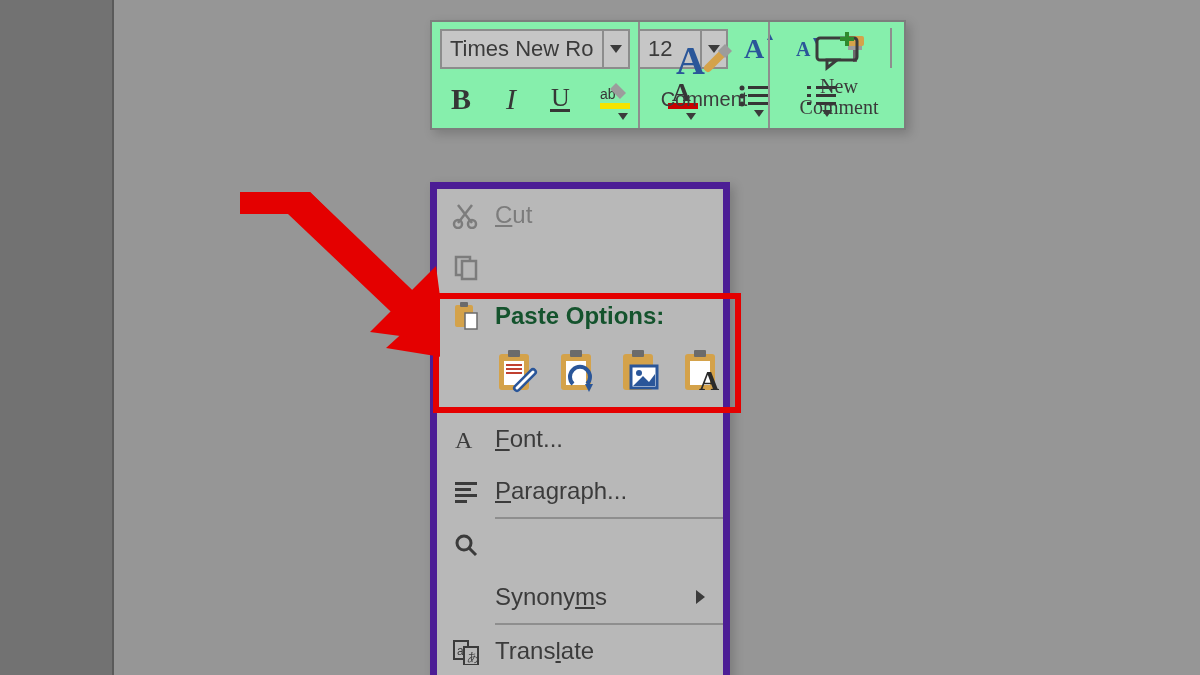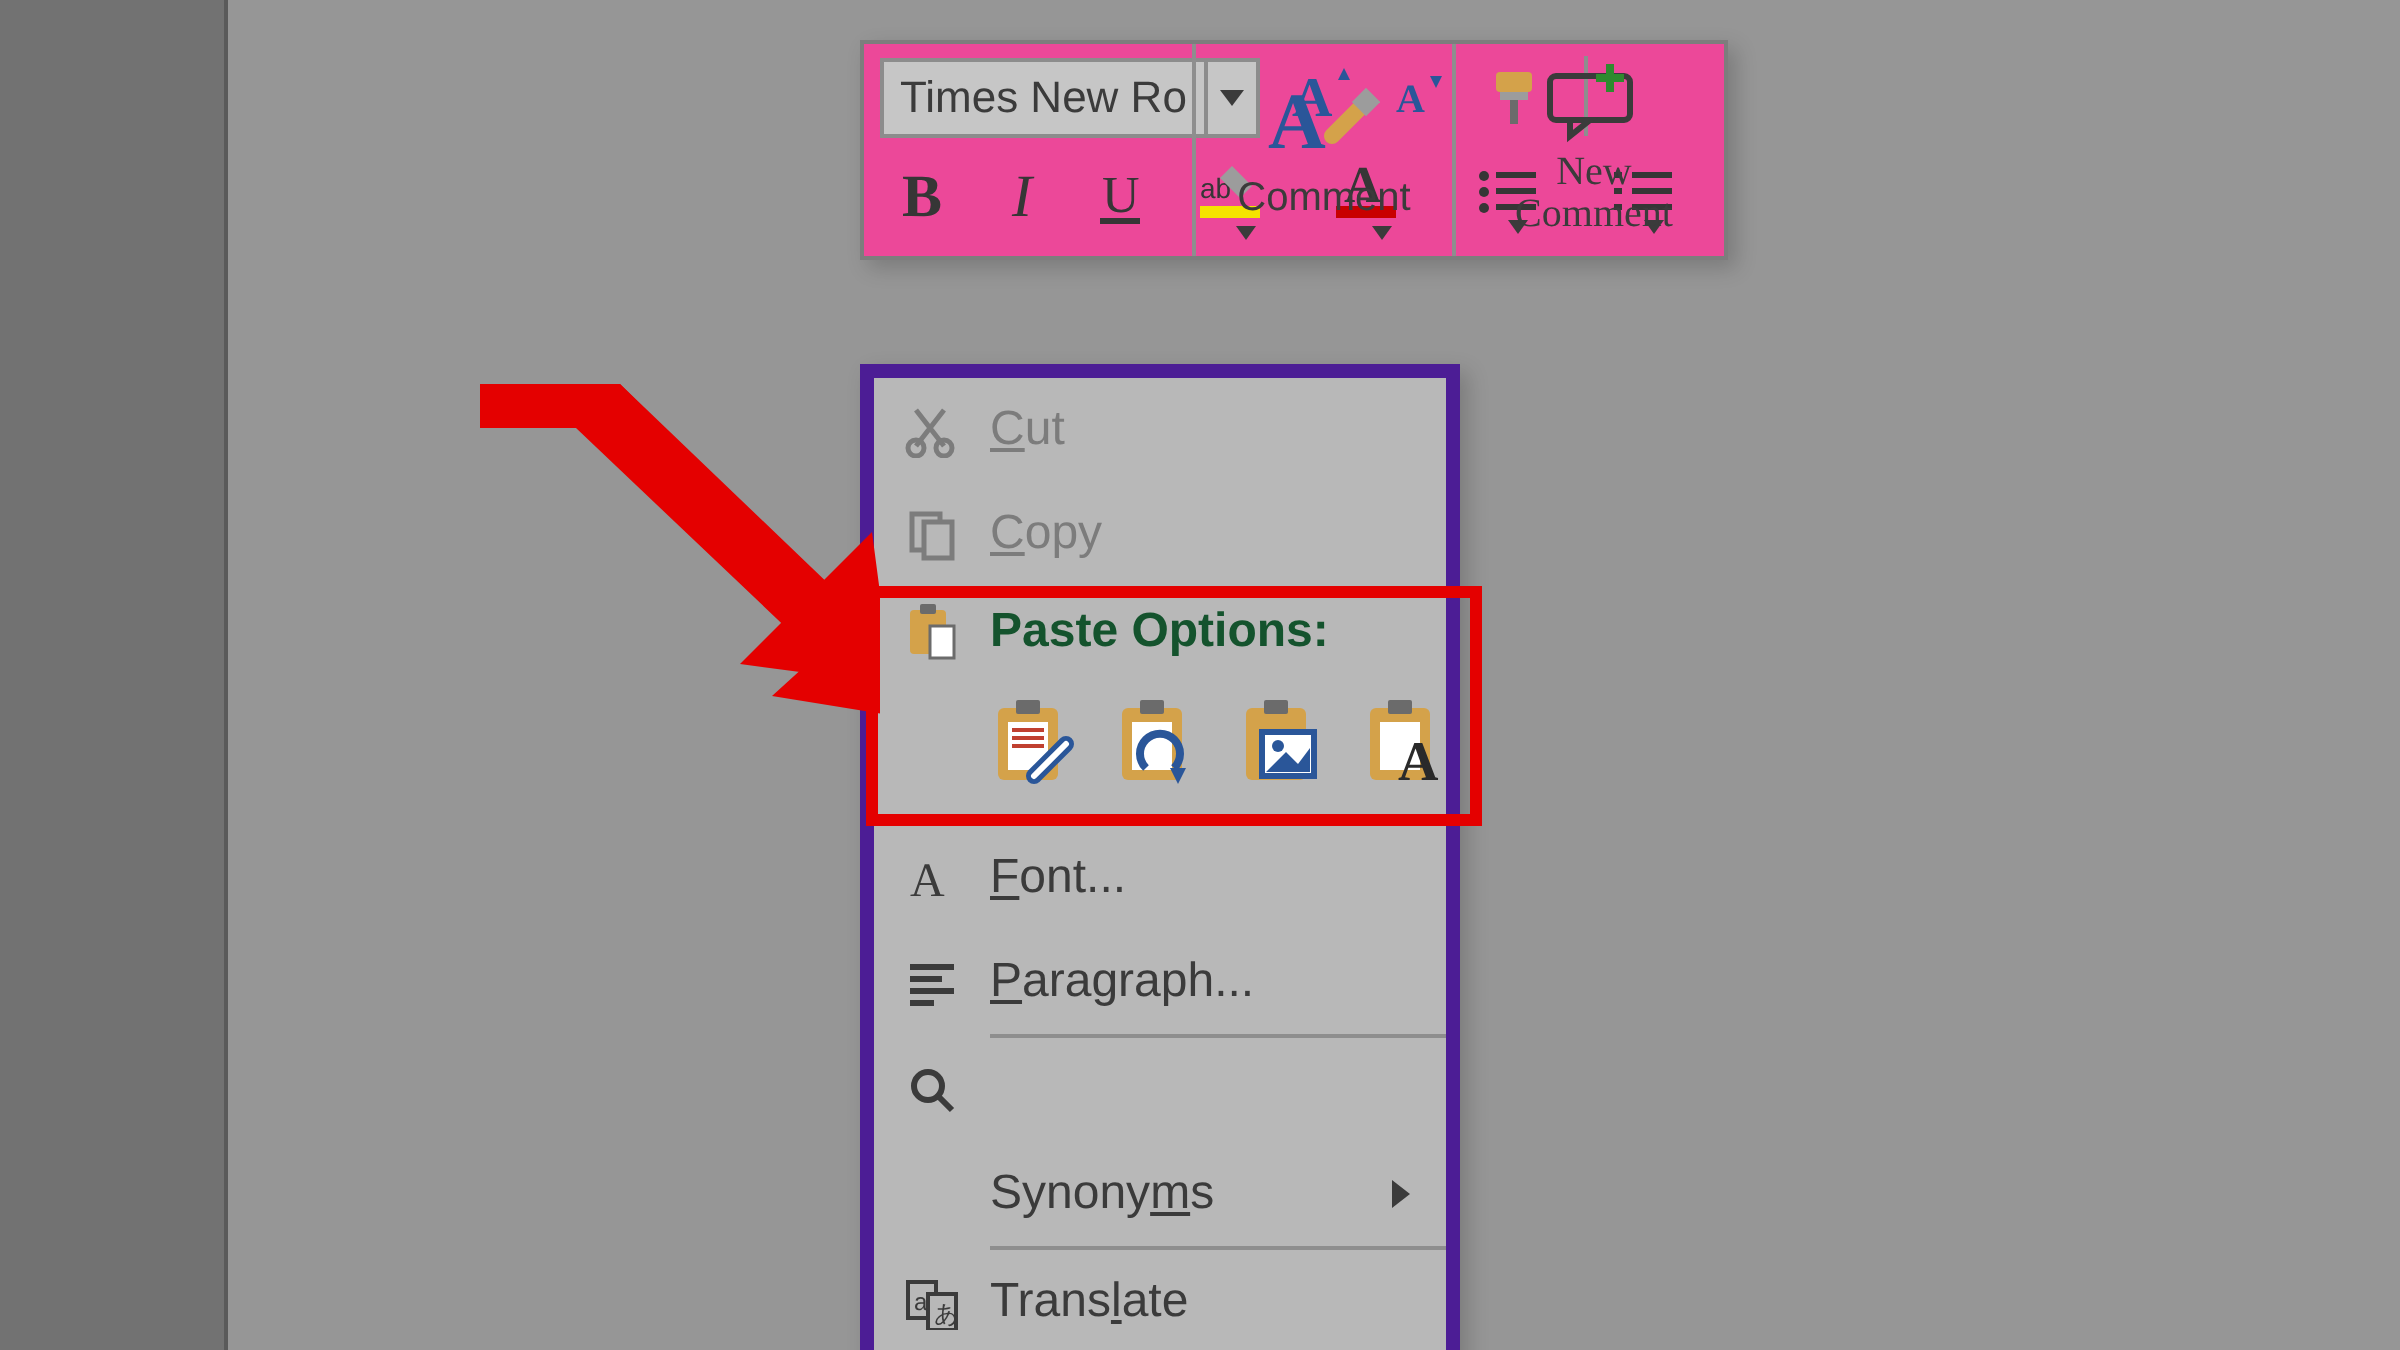--- a/index.html
+++ b/index.html
@@ -22,21 +22,21 @@
     height: 675px;
     background: #969696;
     border-left: 2px solid #5a5a5a;
   }
 
   
   .mini-toolbar {
     position: absolute;
     left: 430px;
     top: 20px;
-    background: #ec4899;
+    background: #86efac;
     border: 2px solid #7d7d7d;
     box-shadow: 4px 4px 10px rgba(0,0,0,.18);
   }
   .mini-toolbar .row {
     display: flex;
     align-items: center;
     gap: 8px;
     padding: 6px 8px;
   }
   .mini-toolbar .row + .row { padding-top: 2px; padding-bottom: 8px; }
@@ -124,20 +124,26 @@
 <div class="page"></div>
 
 <div class="mini-toolbar">
   <div class="row">
     <div class="combo font">
       <div class="txt">Times New Ro</div>
       <div class="drop">
           <div class="caret"></div>
         </div>
     </div>
+    <div class="combo">
+      <div class="txt">12</div>
+      <div class="drop">
+          <div class="caret"></div>
+        </div>
+    </div>
 
     <div class="tb-btn">
       <svg width="34" height="34">
         <text x="4" y="26" font-family="Times New Roman" font-size="28" fill="#2a5699" font-weight="600">A</text>
         <polygon points="27,8 33,8 30,2" fill="#2a5699"></polygon>
       </svg>
     </div>
     <div class="tb-btn">
       <svg width="30" height="30">
         <text x="4" y="22" font-family="Times New Roman" font-size="20" fill="#2a5699" font-weight="600">A</text>
@@ -249,21 +255,20 @@
     <div class="cm-label"><u>C</u>ut</div>
   </div>
 
   <div class="cm-item disabled">
     <div class="cm-ico">
       <svg width="28" height="28">
           <rect x="4" y="4" width="14" height="18" fill="none" stroke="#7c7c7c" stroke-width="2.5"></rect>
           <rect x="10" y="8" width="14" height="18" fill="#b8b8b8" stroke="#7c7c7c" stroke-width="2.5"></rect>
         </svg>
     </div>
-    <div class="cm-label"><u>C</u>opy</div>
   </div>
 
   <div style="position:relative;">
     <div class="red-box"></div>
 
     <div class="paste-header">
       <div class="cm-ico">
         <svg width="30" height="30">
           <rect x="4" y="4" width="18" height="22" rx="2" fill="#d4a24a"></rect>
           <rect x="9" y="1" width="8" height="5" rx="1" fill="#6b6b6b"></rect>

